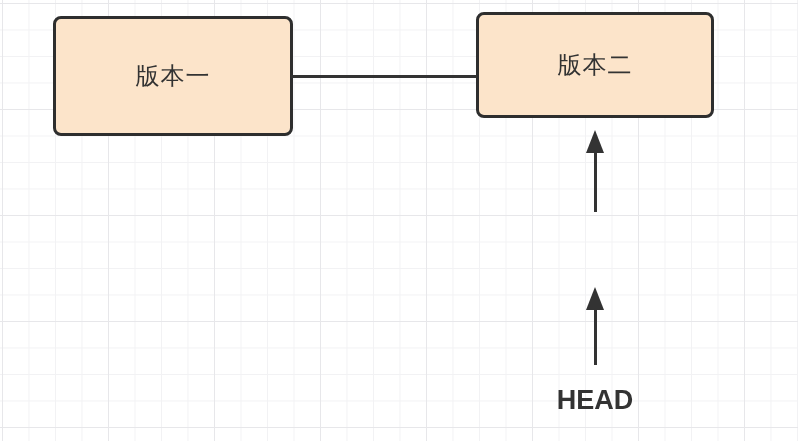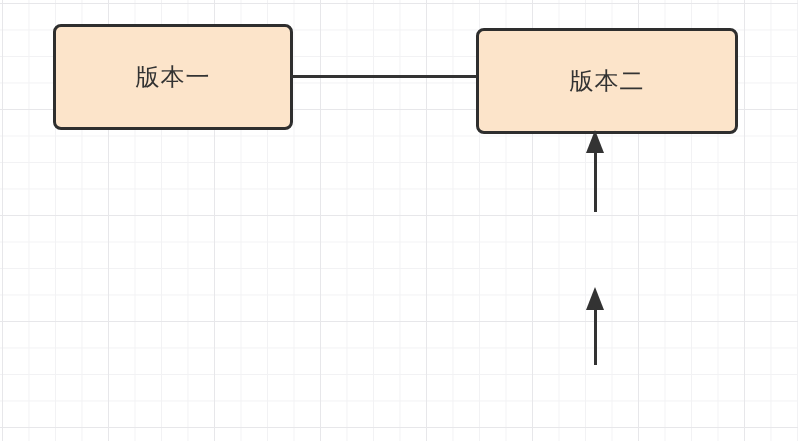--- a/index.html
+++ b/index.html
@@ -28,22 +28,22 @@
     background: #fce4ca;
     border: 3px solid #2e2e2e;
     border-radius: 8px;
     display: flex;
     align-items: center;
     justify-content: center;
     color: #333333;
     font-size: 24px;
     letter-spacing: 1px;
   }
-  .node-v1 { left: 53px;  top: 24px; width: 240px; height: 106px; }
-  .node-v2 { left: 476px; top: 28px; width: 262px; height: 106px; }
+  .node-v1 { left: 53px;  top: 16px; width: 240px; height: 120px; }
+  .node-v2 { left: 476px; top: 12px; width: 238px; height: 106px; }
 
   .connector {
     position: absolute;
     left: 291px;
     top: 75px;
     width: 186px;
     height: 3px;
     background: #333333;
   }
 
@@ -99,14 +99,15 @@
     <div class="head"></div>
     <div class="shaft"></div>
   </div>
 
 
   <div class="arrow-up arrow-2">
     <div class="head"></div>
     <div class="shaft"></div>
   </div>
 
+  <div class="pointer-label label-head">HEAD</div>
 
 </div>
 
 </body></html>

